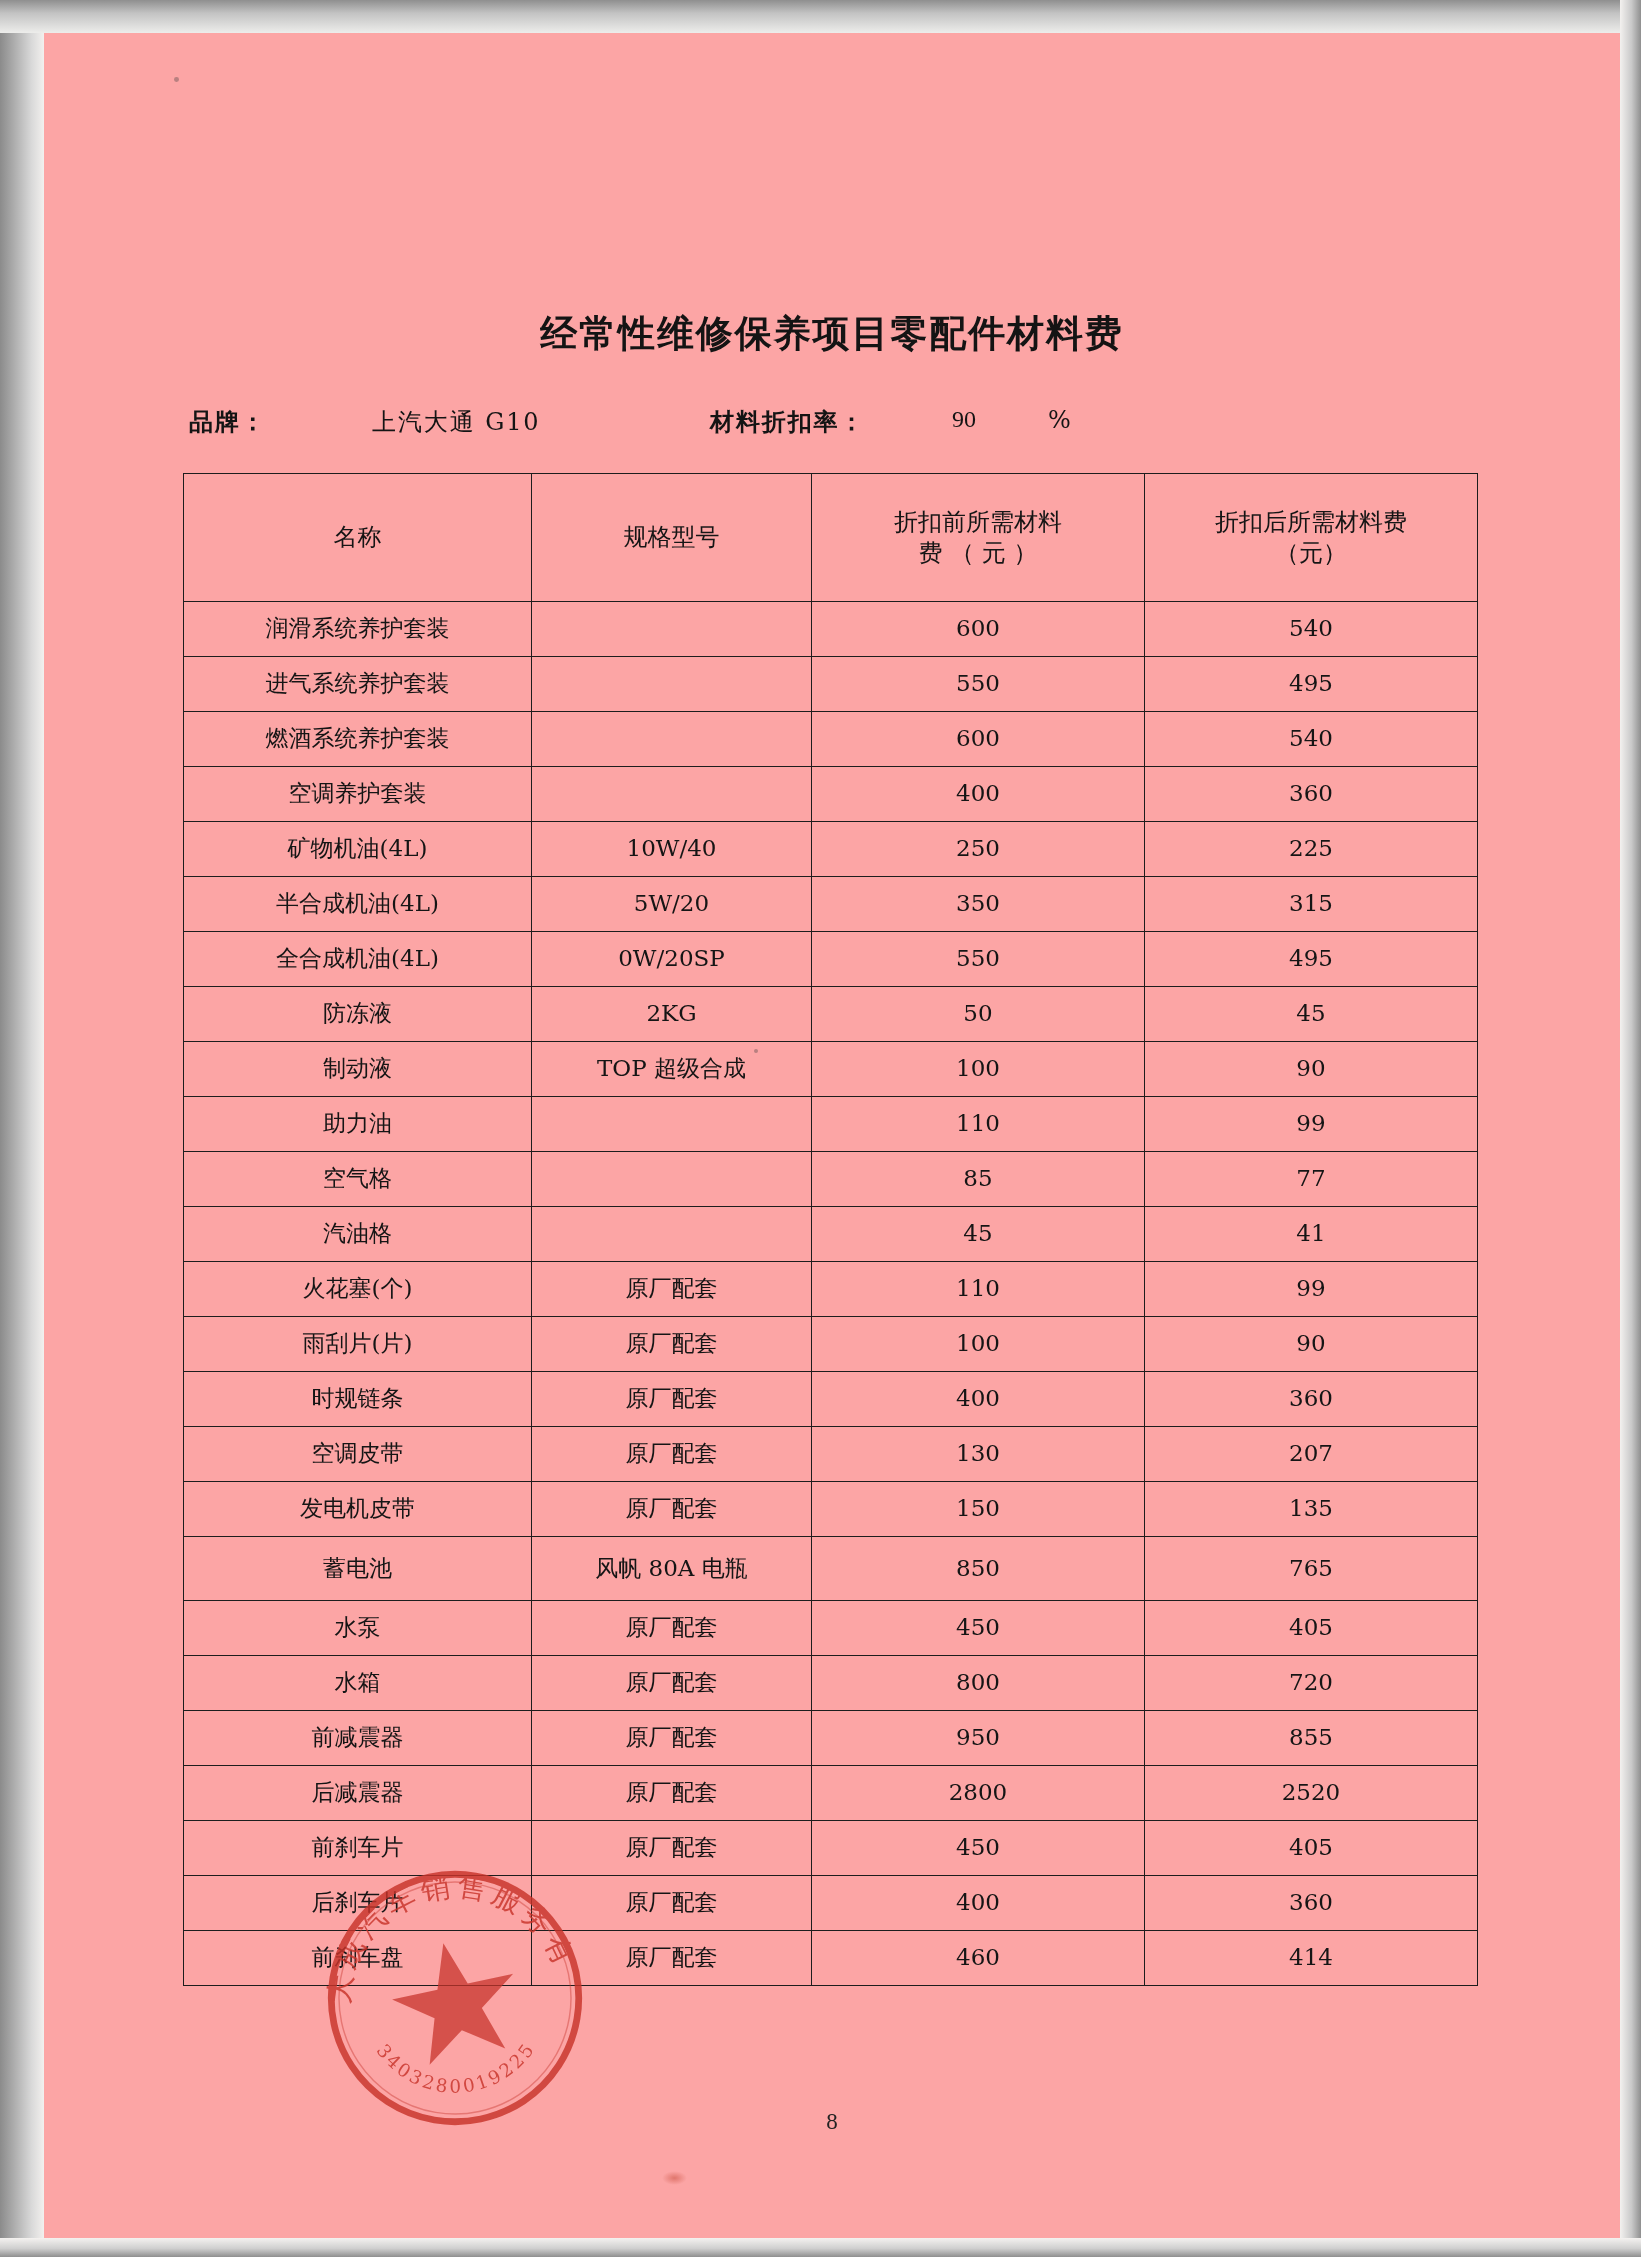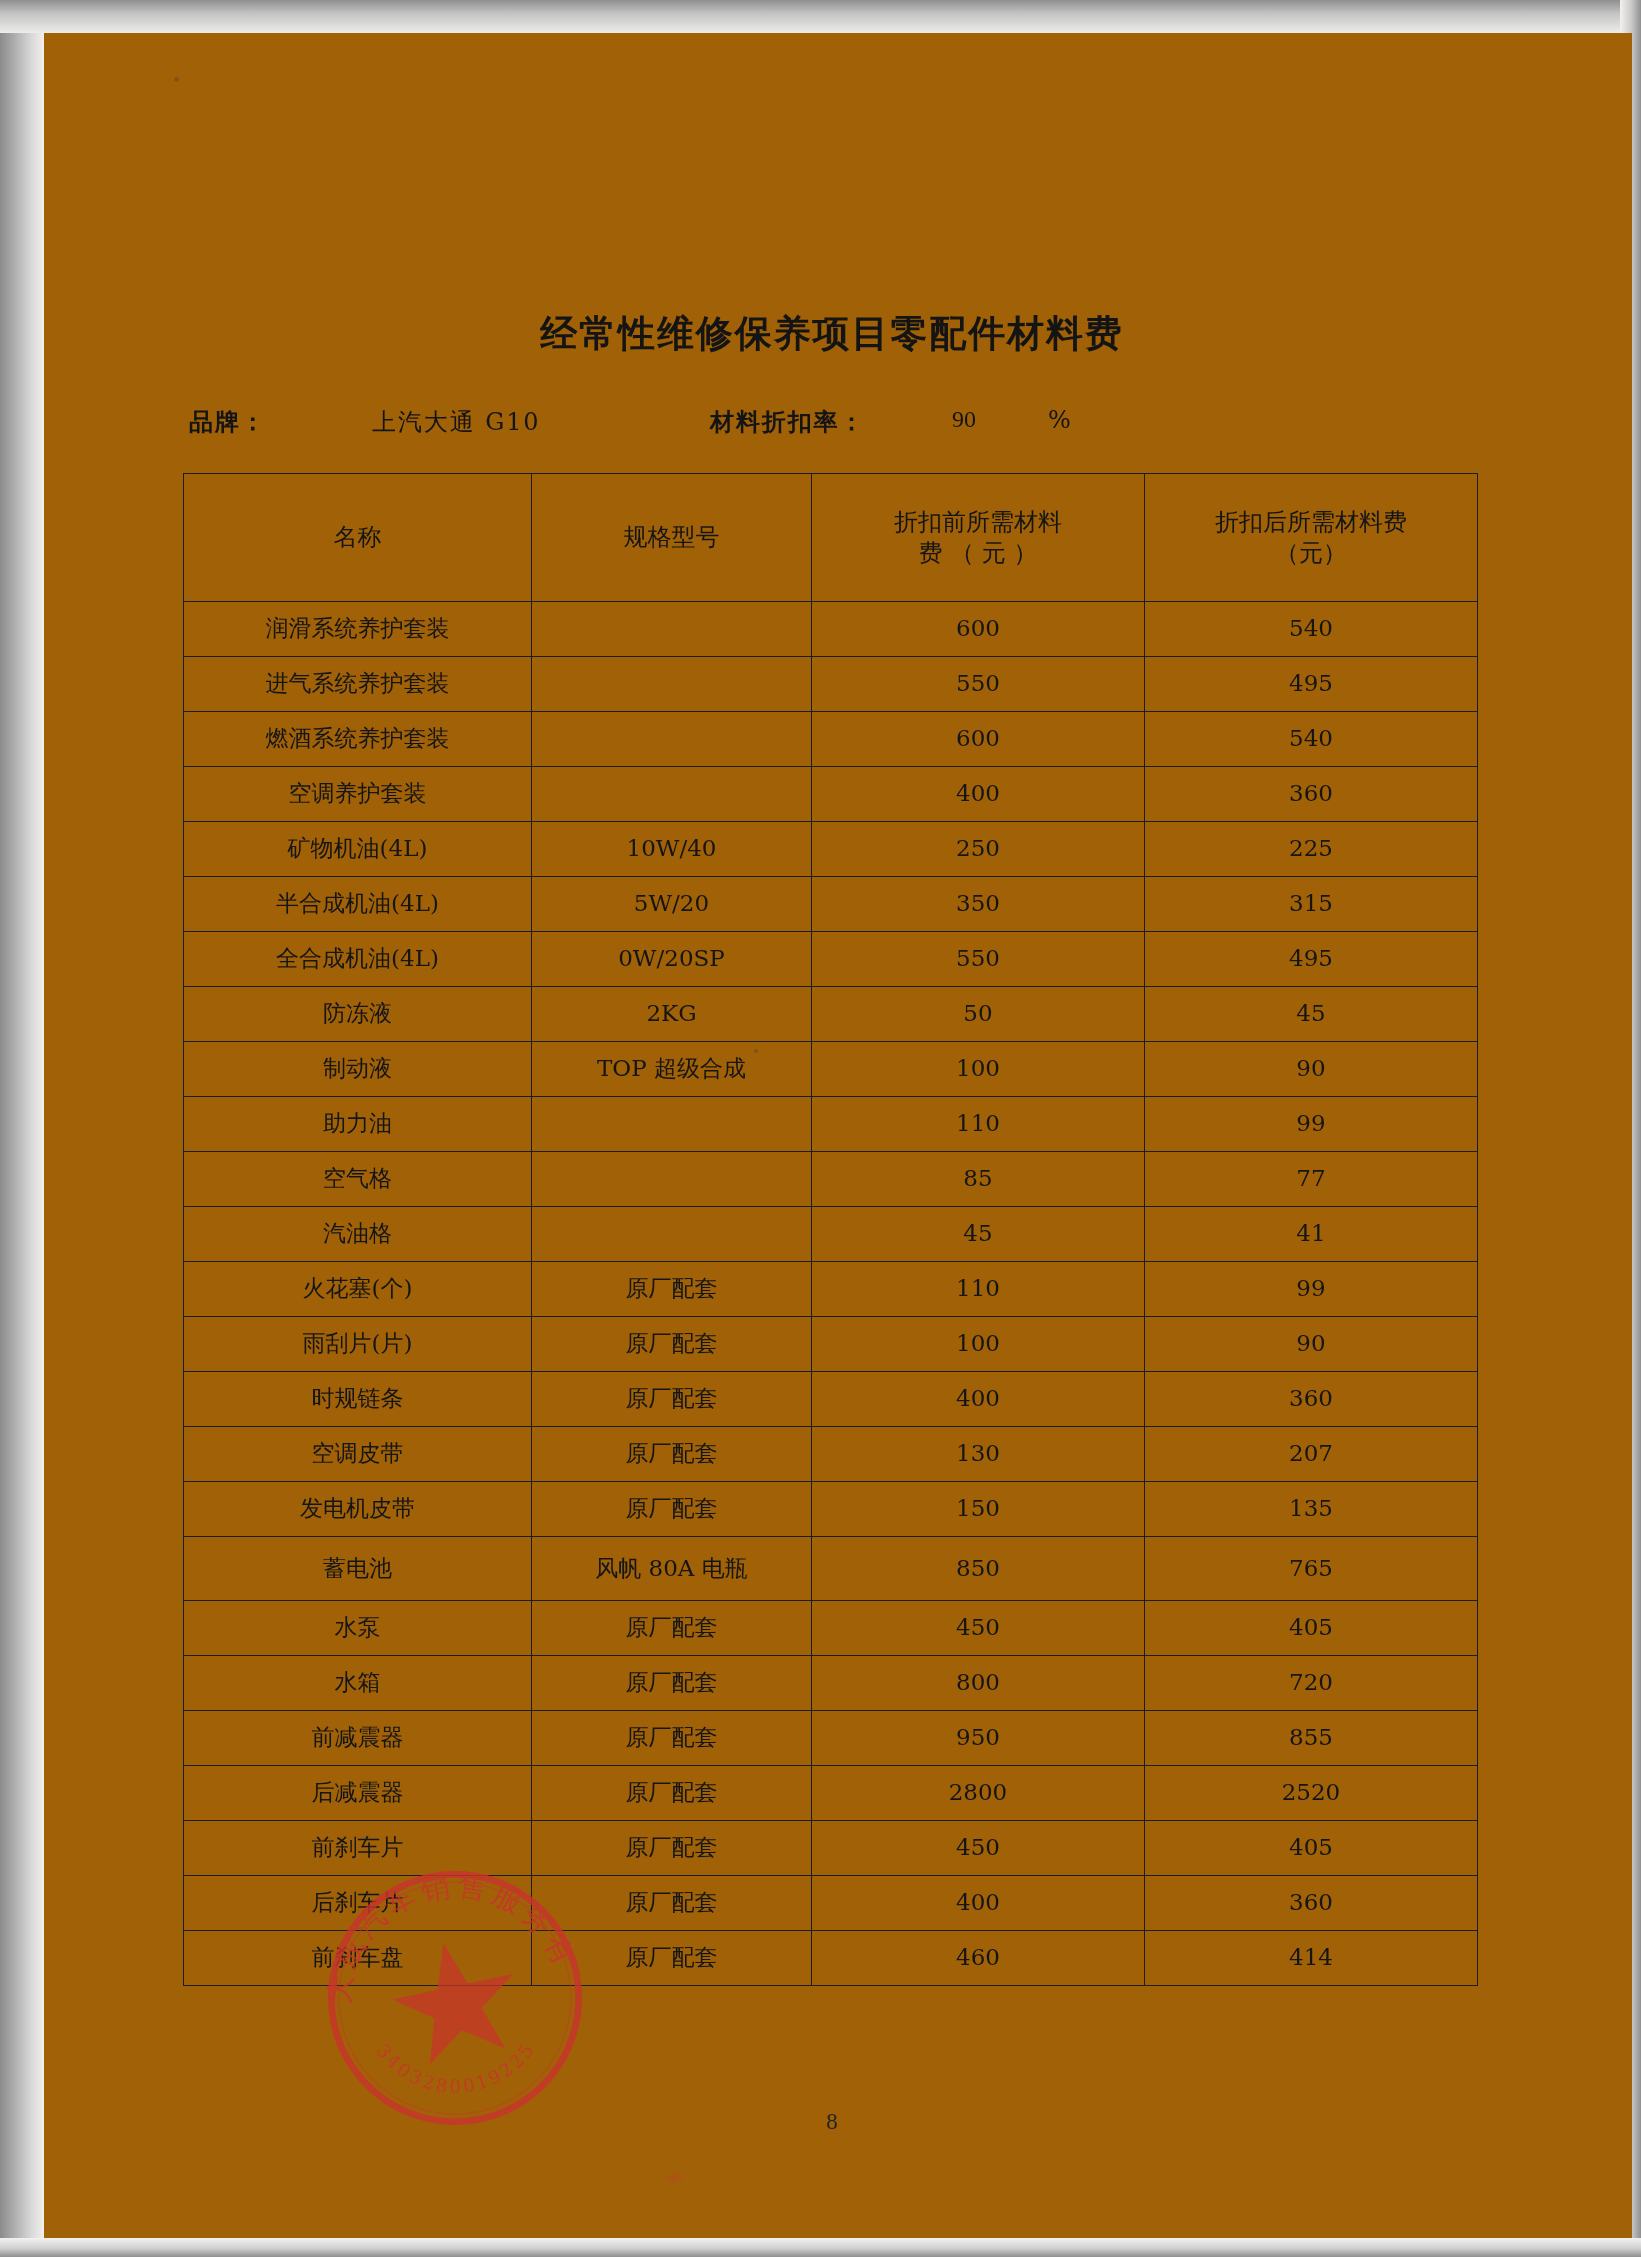--- a/index.html
+++ b/index.html
@@ -41,22 +41,21 @@
   .scan-edge-bottom {
     position: absolute;
     left: 0; bottom: 0;
     width: 1641px; height: 19.3px;
     background: linear-gradient(to top, #8f8f8f 0%, #cfcfcf 45%, #f4f2f0 100%);
   }
   .paper {
     position: absolute;
     left: 44px; top: 33px;
     width: 1576px; height: 2205px;
-    background: #a16207;
-    padding-left: 12px;
+    background: #fca5a5;
   }
 
   .doc-title {
     position: absolute;
     left: 0; top: 276px;
     width: 1576px;
     text-align: center;
     font-size: 37px;
     font-weight: bold;
     letter-spacing: 1.9px;

